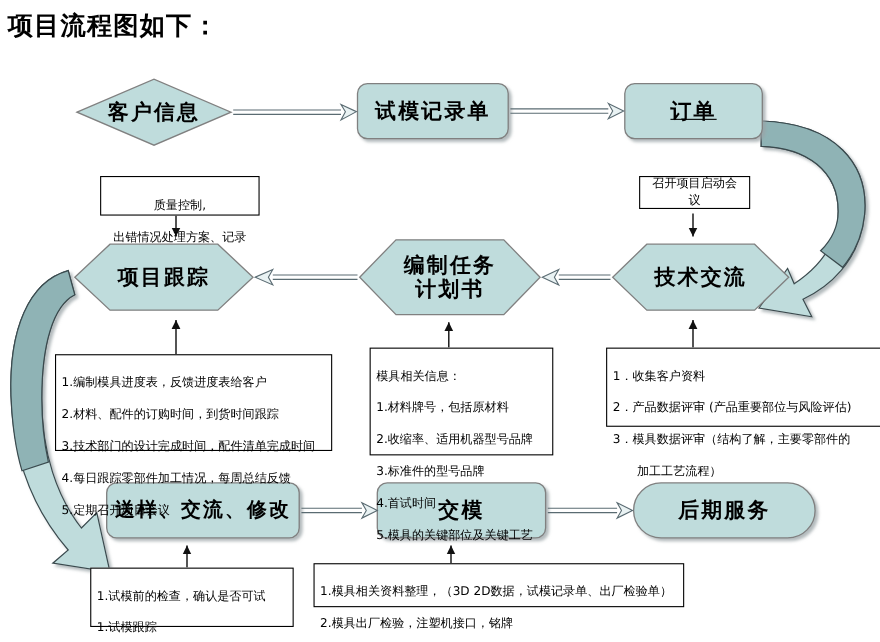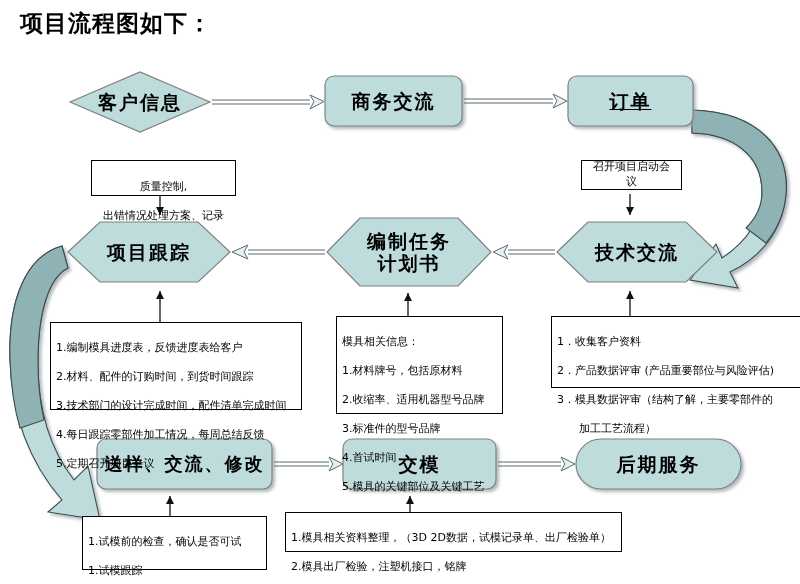--- a/index.html
+++ b/index.html
@@ -20,21 +20,21 @@
   }
   #svg-layer {
     position: absolute;
     left: 0;
     top: 0;
     width: 800px;
     height: 584px;
   }
   .page-title {
     position: absolute;
-    left: 20px;
+    left: 7px;
     top: 8px;
     font-family: Liberation Serif, serif;
     font-size: 23px;
     font-weight: 600;
     color: #000000;
     letter-spacing: 1px;
     white-space: nowrap;
   }
   
   .node-label {
@@ -215,21 +215,21 @@
       <line x1="630" y1="316" x2="630" y2="291" marker-end="url(#solidArrow)"></line>
 
       <line x1="170" y1="516" x2="170" y2="496" marker-end="url(#solidArrow)"></line>
 
       <line x1="410" y1="512" x2="410" y2="496" marker-end="url(#solidArrow)"></line>
     </g>
   </svg>
 
   <div class="node-label lbl-lg" style="left:70px; top:72px; width:140px; height:60px;">客户信息</div>
 
-  <div class="node-label lbl-lg" style="left:325px; top:76px; width:137px; height:50px;">商务交流</div>
+  <div class="node-label lbl-lg" style="left:325px; top:76px; width:137px; height:50px;">试模记录单</div>
 
   <div class="node-label lbl-lg" style="left:568px; top:76px; width:125px; height:50px;text-decoration:underline;">订单</div>
 
   <div class="node-label lbl-lg" style="left:557px; top:222px; width:160px; height:60px;">技术交流</div>
 
   <div class="node-label lbl-lg" style="left:327px; top:218px; width:164px; height:68px; white-space:pre-line;">编制任务
 计划书</div>
 
   <div class="node-label lbl-lg" style="left:68px; top:222px; width:162px; height:60px;">项目跟踪</div>
 

